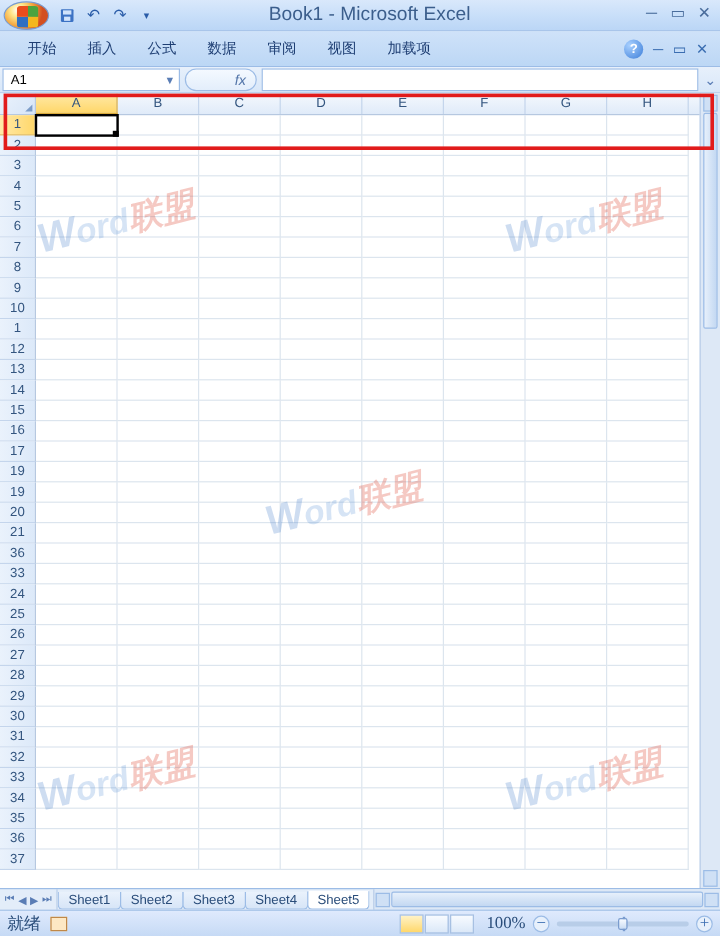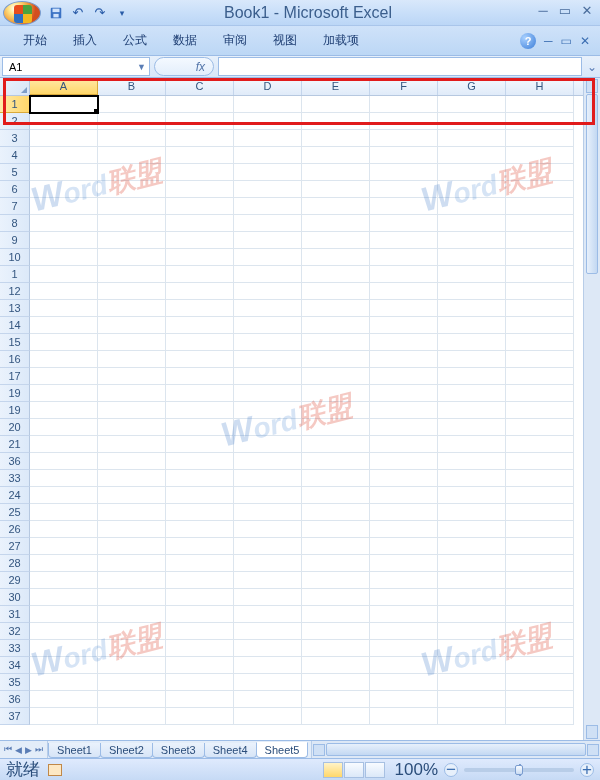--- a/index.html
+++ b/index.html
@@ -291,23 +291,24 @@
 
   
   .status {
     position:absolute;
     bottom:0;left:0;right:0;
     height:22px;
     background:linear-gradient(to bottom,#dfeafd,#c6daf5);
     border-top:1px solid #9cbce6;
     display:flex;
     align-items:center;
-    font-size:17px;
+    font-size:14px;
     color:#2a4d7a;
     padding:0 6px;
+    font-family:Liberation Serif, serif;
   }
   .status .views{
     margin-left:auto;display:flex;gap:1px;
   }
   .status .view-btn{
     width:20px;height:16px;
     background:linear-gradient(to bottom,#f8fbff,#dbe8f8);
     border:1px solid #a7c0e2;
   }
   .status .view-btn.active{background:linear-gradient(to bottom,#fff3c8,#ffd76a);}

